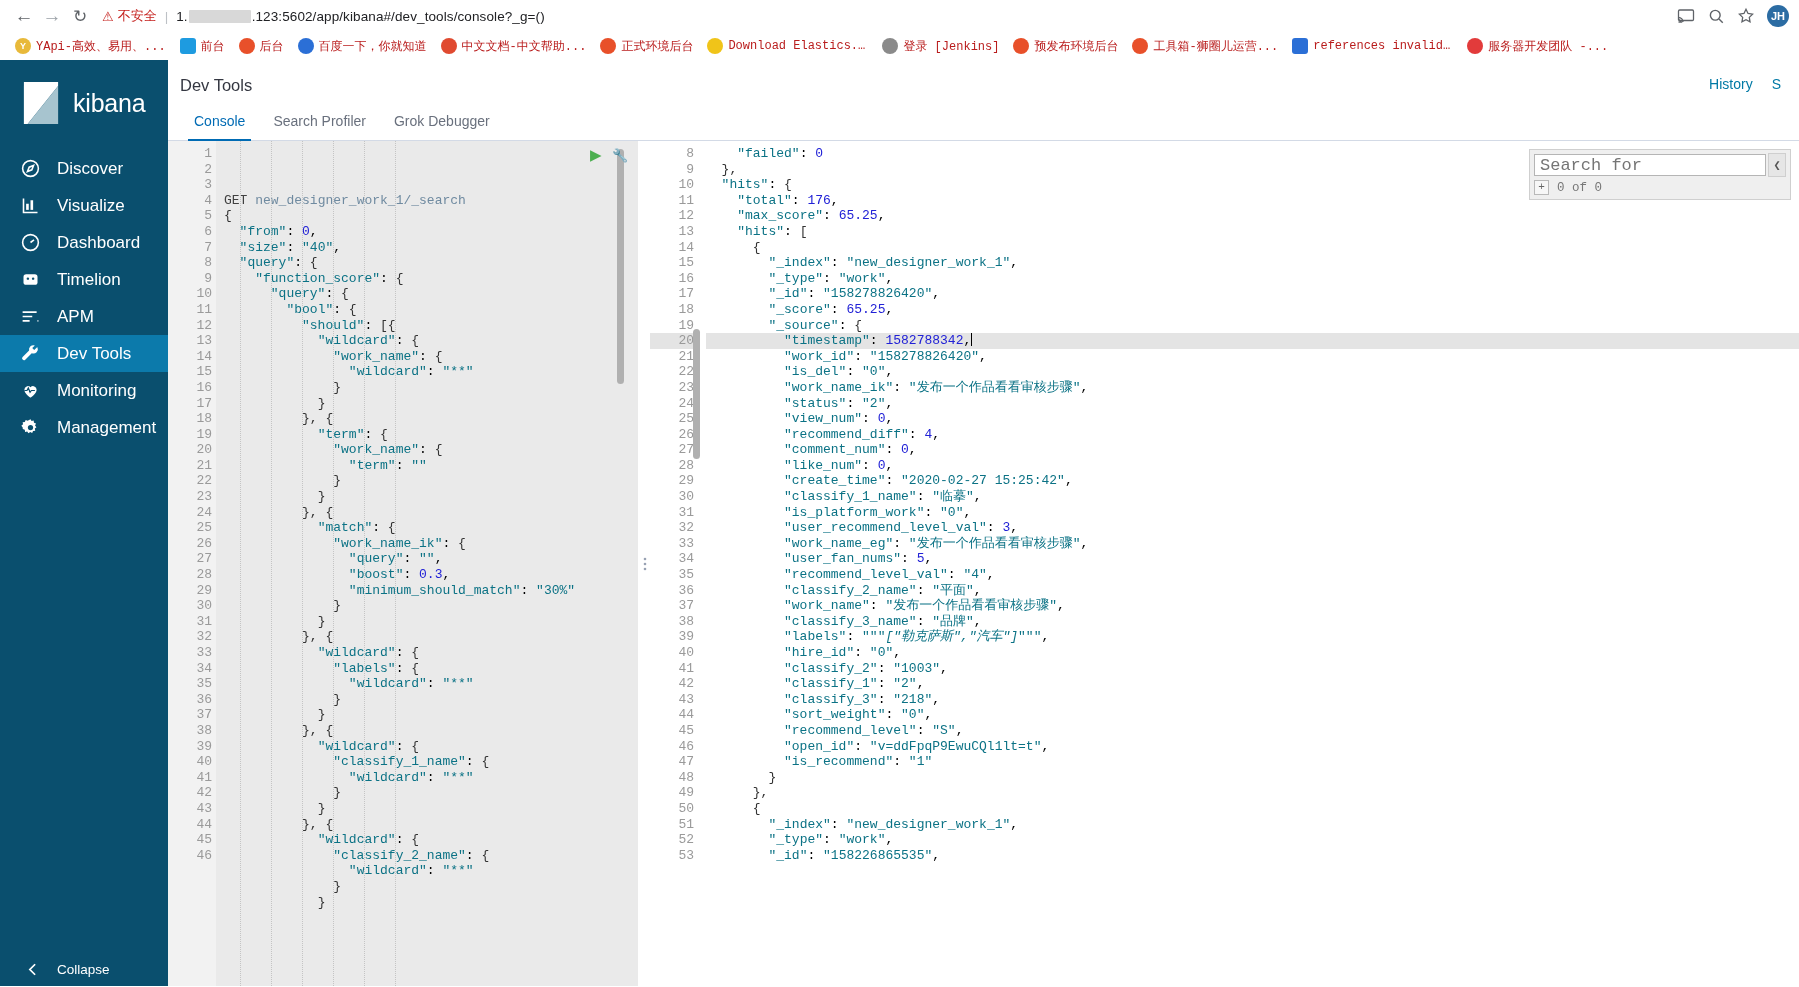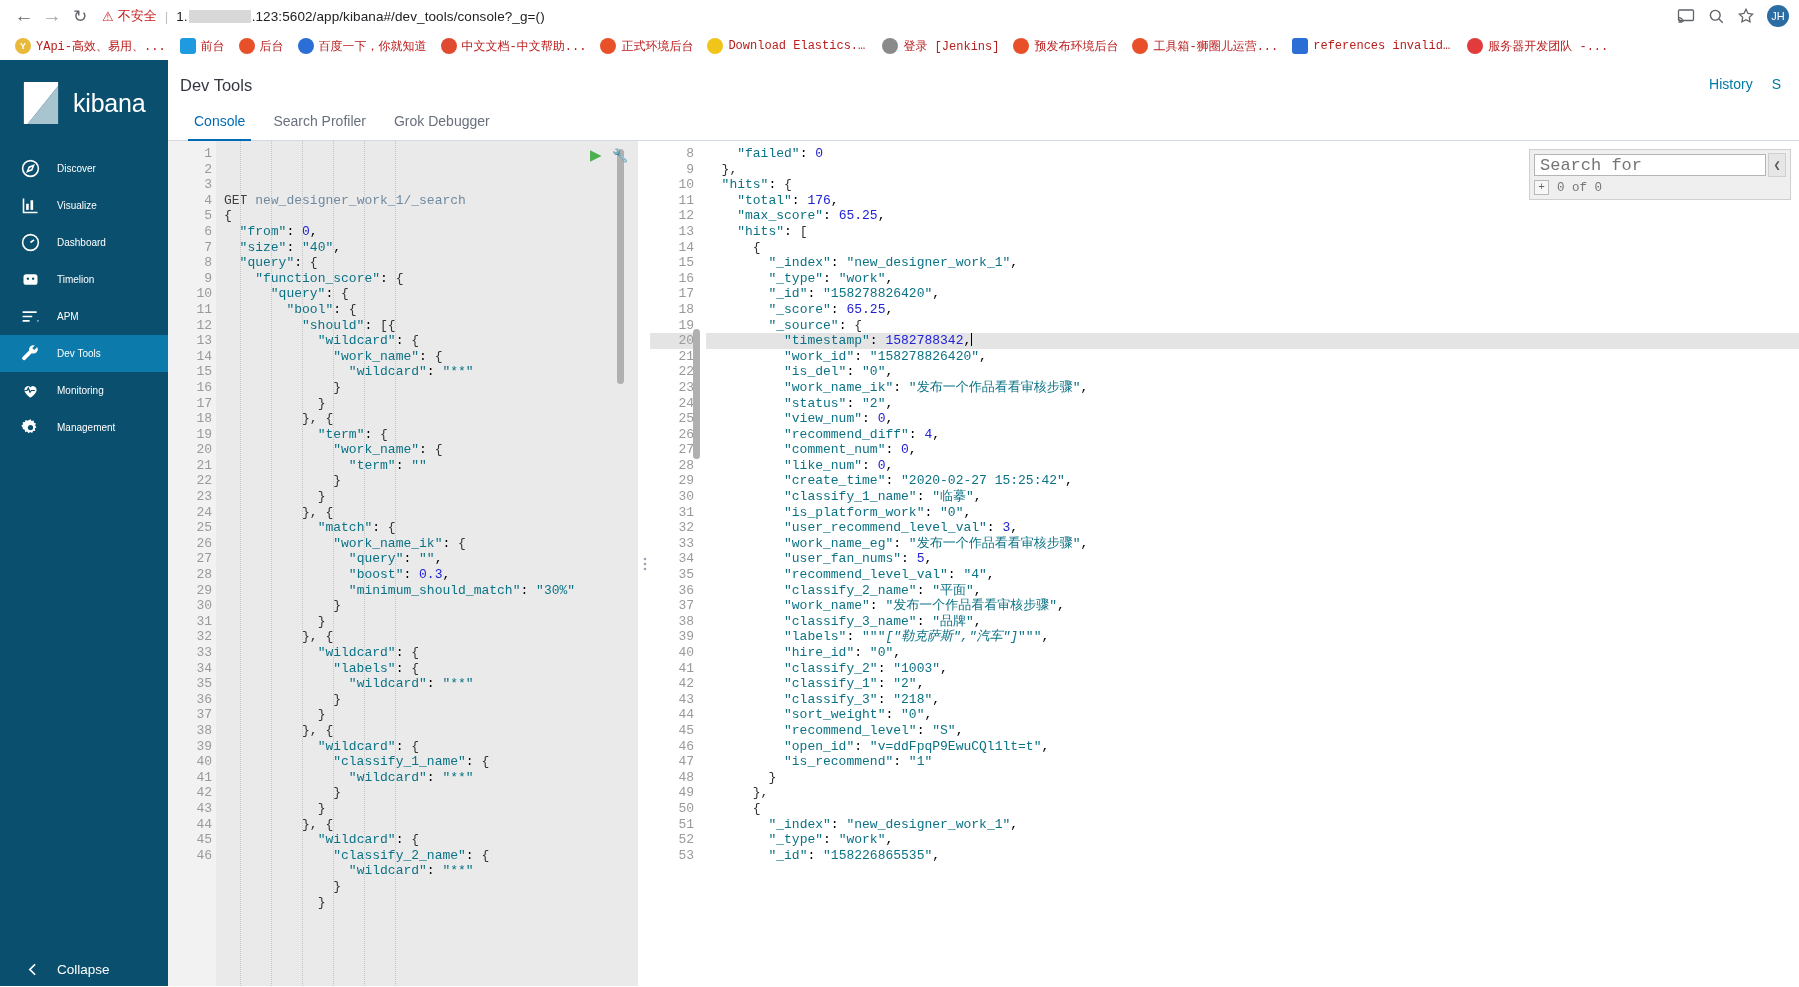--- a/index.html
+++ b/index.html
@@ -45,21 +45,21 @@
     border-radius: 1px;
   }
   .omni-right {
     position: absolute; right: 0; display: flex; align-items: center; gap: 12px;
   }
   .omni-icon { width: 18px; height: 18px; color: #5f6368; display:block; }
   .profile-av {
     width: 22px; height: 22px; border-radius: 50%;
     background: #2b6ca3; color: #fff; font-size: 11px;
     display: flex; align-items: center; justify-content: center;
-    font-weight: 400; 
+    font-weight: 700; 
   }
 
   
   .bookmarks-row {
     height: 28px; display: flex; align-items: center;
     padding: 0 8px; gap: 0px; font-size: 12px; color: #3c4043;
     overflow: hidden; white-space: nowrap;
   }
   .bm {
     display: flex; align-items: center; gap: 5px;
@@ -86,21 +86,21 @@
   }
   .kb-logo-row {
     display: flex; align-items: center; gap: 13px;
     padding: 22px 0 26px 22px;
   }
   .kb-mark { width: 38px; height: 42px; flex: none; }
   .kb-word { font-size: 25px; font-weight: 400; letter-spacing: -0.2px; color:#fff; }
   .nav-item {
     display: flex; align-items: center; gap: 16px;
     height: 37px; padding-left: 20px; color: #fff;
-    font-size: 10px; cursor: pointer;
+    font-size: 17px; cursor: pointer;
   }
   .nav-item.active { background: #0c7aab; }
   .nav-ico { width: 21px; height: 21px; flex: none; display:block; }
   .collapse-row {
     position: absolute; bottom: 6px; left: 0; right: 0;
     display: flex; align-items: center; gap: 14px;
     padding-left: 22px; font-size: 13.5px; color: #fff;
   }
 
   

